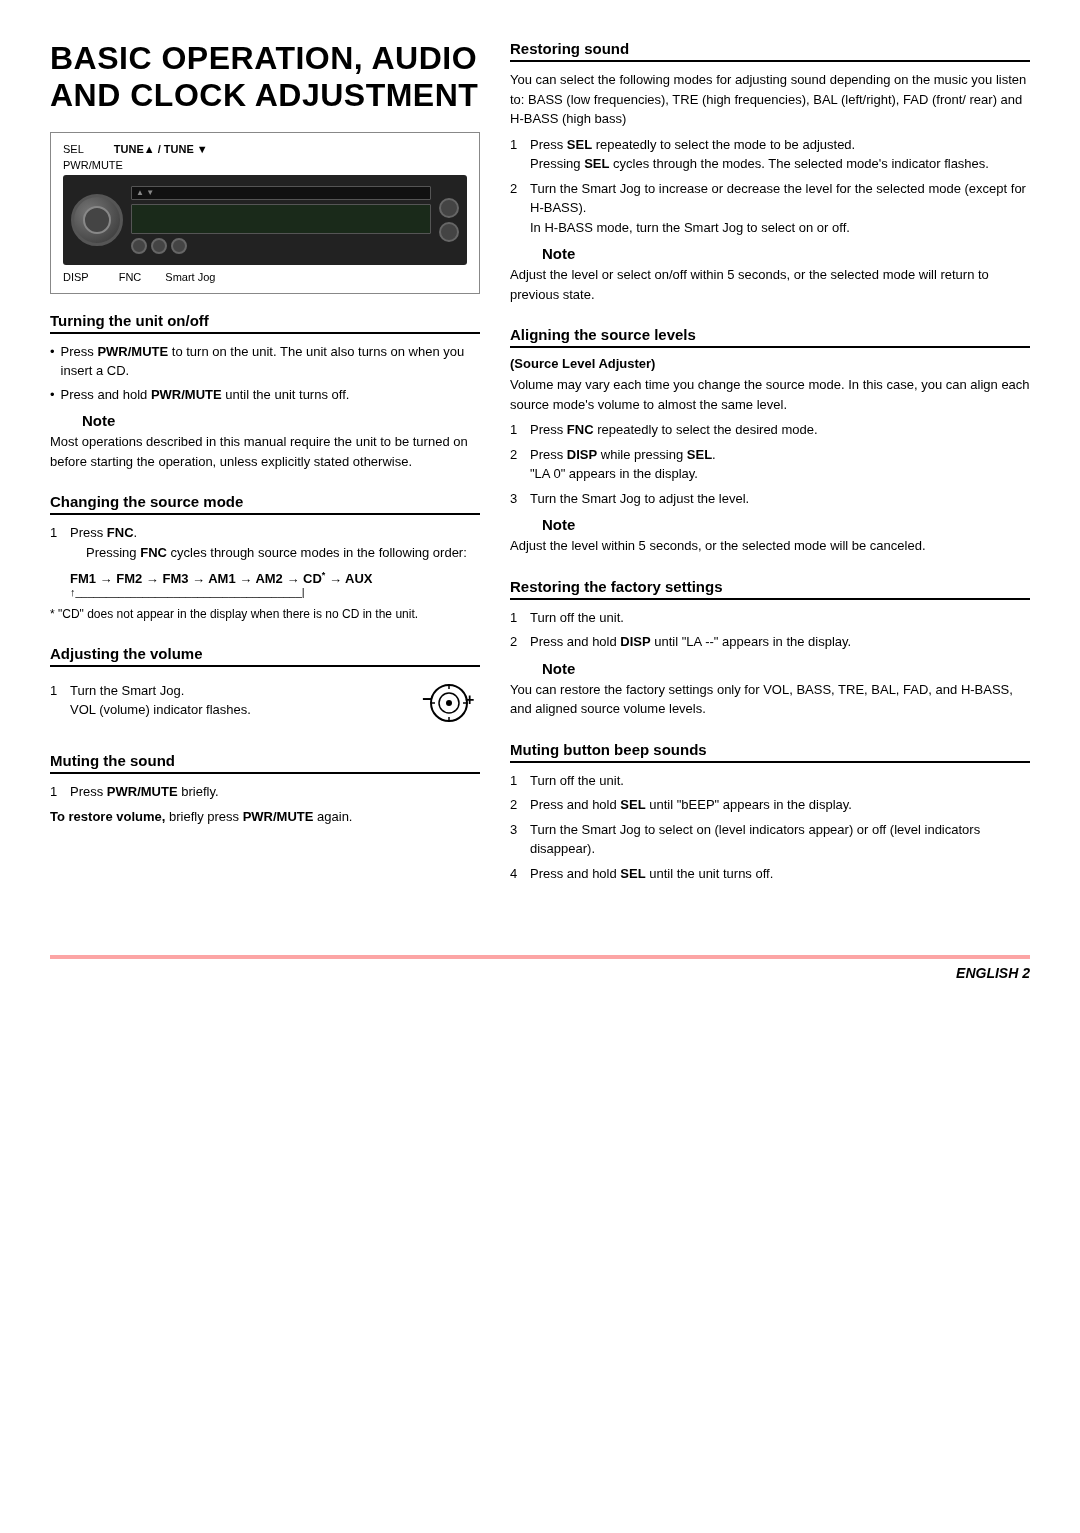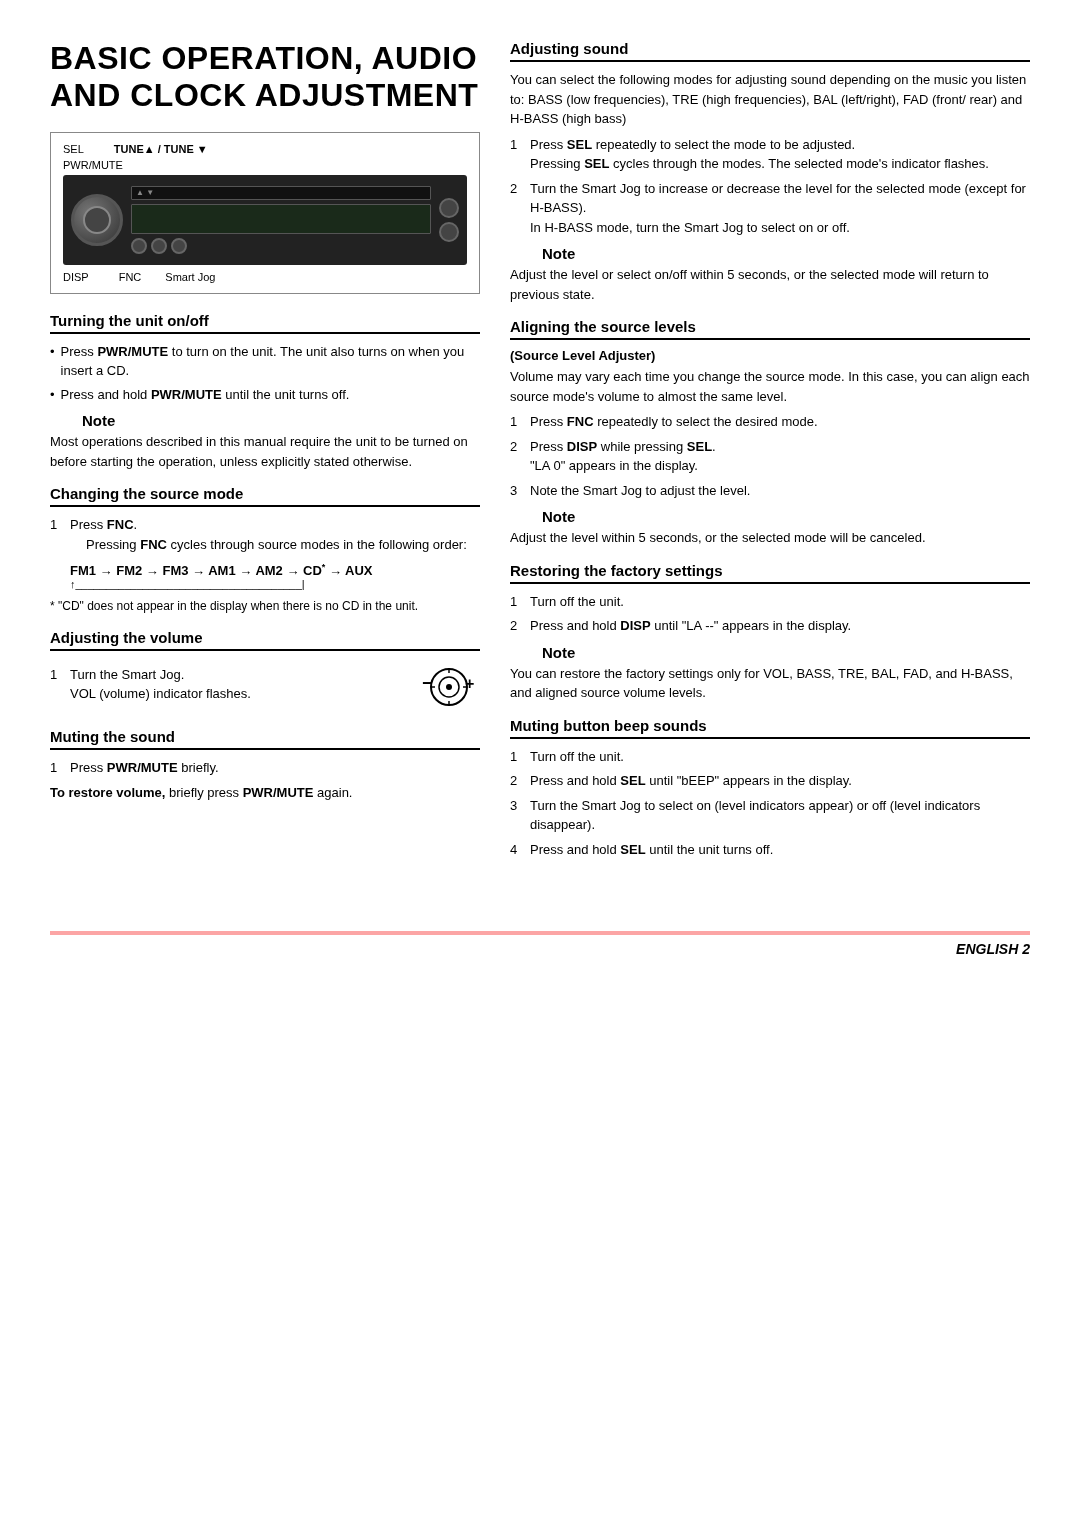--- a/index.html
+++ b/index.html
@@ -124,21 +124,21 @@
       display: flex;
       gap: 16px;
     }
     
     h2.section-title {
       font-size: 15px;
       font-weight: 700;
       border-bottom: 2px solid #000;
       padding-bottom: 3px;
       margin-bottom: 8px;
-      margin-top: 14px;
+      margin-top: 22px;
     }
     h2.section-title:first-of-type {
       margin-top: 0;
     }
     .note-label {
       font-weight: 700;
       font-size: 15px;
       margin-top: 8px;
       margin-bottom: 3px;
       padding-left: 32px;
@@ -336,21 +336,21 @@
             <span class="step-content">Press <b>PWR/MUTE</b> briefly.</span>
           </li>
         </ol>
         <p><b>To restore volume,</b> briefly press <b>PWR/MUTE</b> again.</p>
       </div>
 
     </div>
 
     <div class="col-right">
 
-      <h2 class="section-title">Adjusting sound</h2>
+      <h2 class="section-title">Restoring sound</h2>
       <div>
         <p>You can select the following modes for adjusting sound depending on the music you listen to: BASS (low frequencies), TRE (high frequencies), BAL (left/right), FAD (front/ rear) and H-BASS (high bass)</p>
         <ol class="steps">
           <li>
             <span class="step-num">1</span>
             <div class="step-content">
               Press <b>SEL</b> repeatedly to select the mode to be adjusted.<br>
               <span>Pressing <b>SEL</b> cycles through the modes. The selected mode's indicator flashes.</span>
             </div>
           </li>
@@ -375,21 +375,21 @@
             <span class="step-num">1</span>
             <span class="step-content">Press <b>FNC</b> repeatedly to select the desired mode.</span>
           </li>
           <li>
             <span class="step-num">2</span>
             <span class="step-content">Press <b>DISP</b> while pressing <b>SEL</b>.<br>
             <span>"LA 0" appears in the display.</span></span>
           </li>
           <li>
             <span class="step-num">3</span>
-            <span class="step-content">Note the Smart Jog to adjust the level.</span>
+            <span class="step-content">Turn the Smart Jog to adjust the level.</span>
           </li>
         </ol>
         <div class="note-label">Note</div>
         <p>Adjust the level within 5 seconds, or the selected mode will be canceled.</p>
       </div>
 
       <h2 class="section-title">Restoring the factory settings</h2>
       <div>
         <ol class="steps">
           <li>

